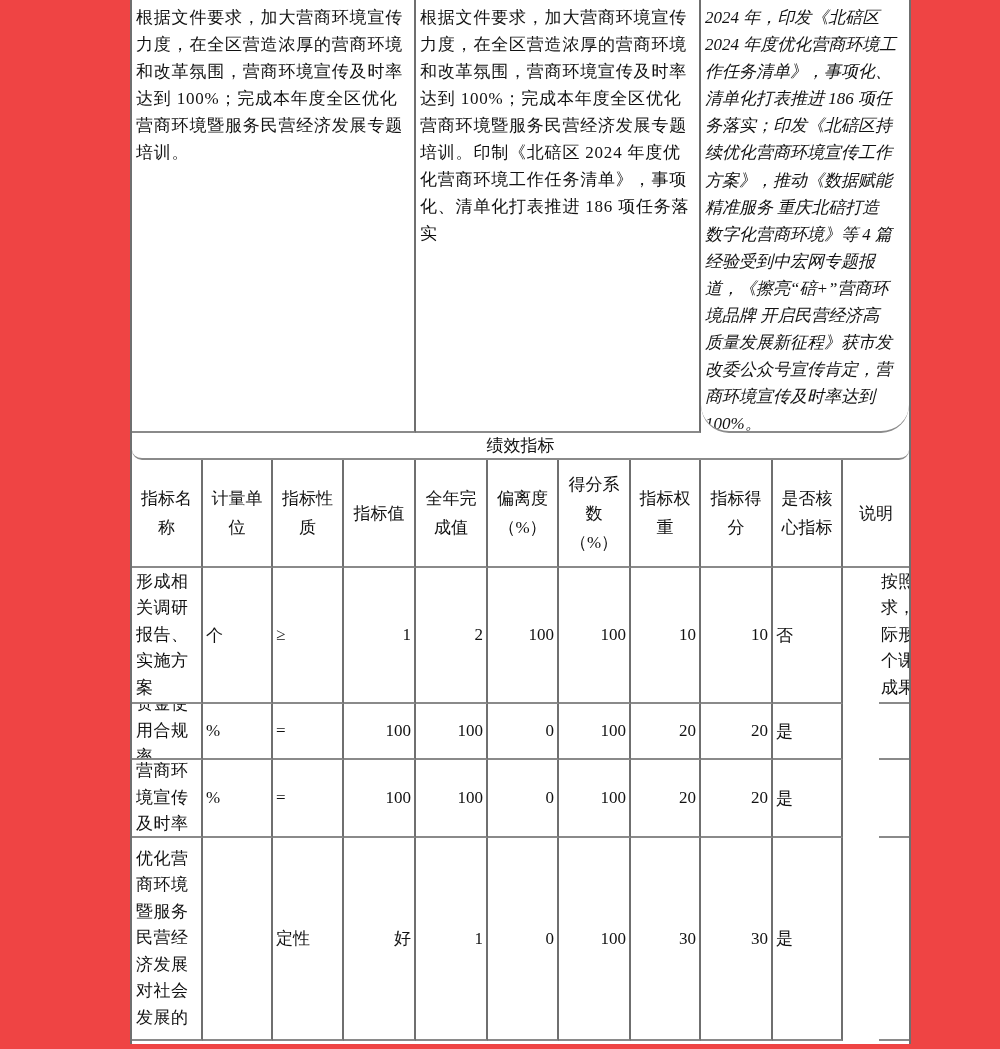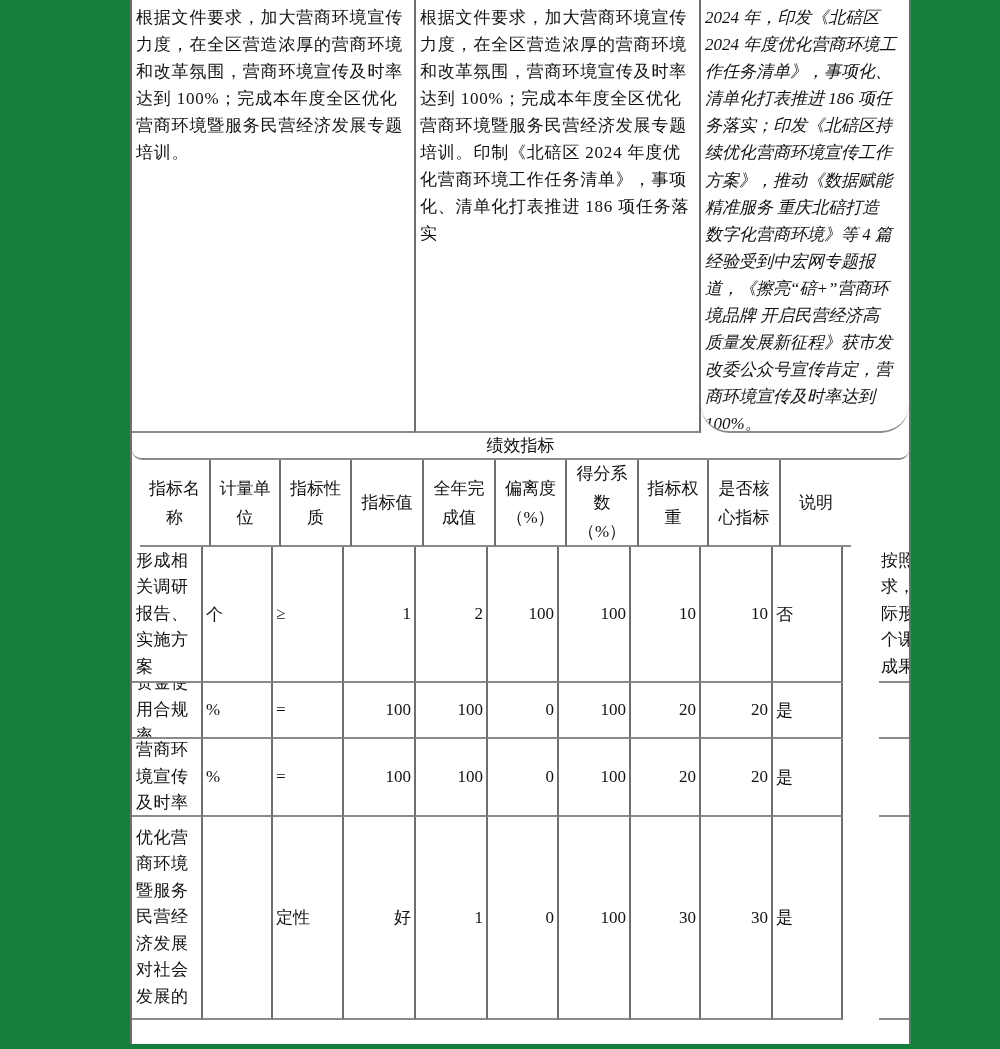--- a/index.html
+++ b/index.html
@@ -3,35 +3,35 @@
 <meta charset="utf-8">
 <style>
   html, body { margin: 0; padding: 0; }
   body {
     width: 1000px; height: 1049px;
     background: #ffffff;
     font-family: "Liberation Serif", "DejaVu Serif", serif;
     color: #111111;
     overflow: hidden;
   }
-  .page { position: relative; width: 1000px; height: 1049px; background: #15803d; }
+  .page { position: relative; width: 1000px; height: 1049px; background: #ef4444; }
 
   .tablewrap {
     position: absolute; left: 130px; top: 0;
     width: 781px; height: 1044px;
     box-sizing: border-box;
     border-left: 2px solid #6f6f6f;
     border-right: 2px solid #6f6f6f;
     background: #ffffff;
   }
 
   .row { display: grid; box-sizing: border-box; }
   .toprow   { grid-template-columns: 284px 285px 1fr; height: 433px; }
   .bannerrow{ height: 27px; }
-  .headrow  { grid-template-columns: 71px 70px 71px 72px 72px 71px 72px 70px 72px 70px 1fr; height: 87px; padding-left: 8px; }
+  .headrow  { grid-template-columns: 71px 70px 71px 72px 72px 71px 72px 70px 72px 70px 1fr; height: 108px; }
   .datarow  { grid-template-columns: 71px 70px 71px 72px 72px 71px 72px 70px 72px 70px 1fr; }
   .r1 { height: 136px; border-radius: 24px; } .r2 { height: 56px; } .r3 { height: 78px; } .r4 { height: 203px; }
 
   .c {
     box-sizing: border-box;
     border-right: 2px solid #6f6f6f;
     border-bottom: 2px solid #8a8a8a;
     overflow: hidden;
     display: flex;
     font-size: 17px;
@@ -136,20 +136,22 @@
       <div class="c hc">指标值</div>
       <div class="c hc">全年完
 成值</div>
       <div class="c hc">偏离度
 （%）</div>
       <div class="c hc">得分系
 数
 （%）</div>
       <div class="c hc">指标权
 重</div>
+      <div class="c hc">指标得
+分</div>
       <div class="c hc">是否核
 心指标</div>
       <div class="c hc">说明</div>
     </div>
 
     <div class="row datarow r1">
       <div class="c name">形成相
 关调研
 报告、
 实施方

